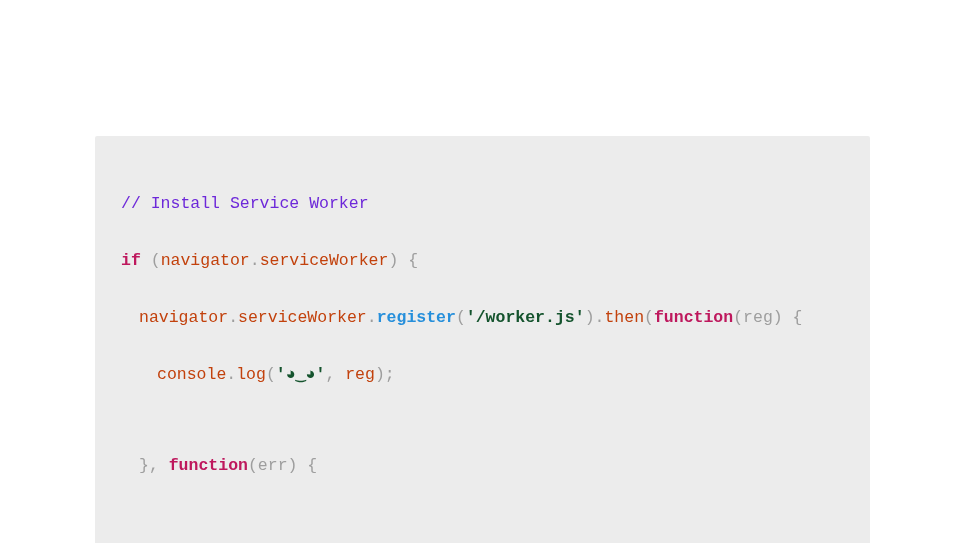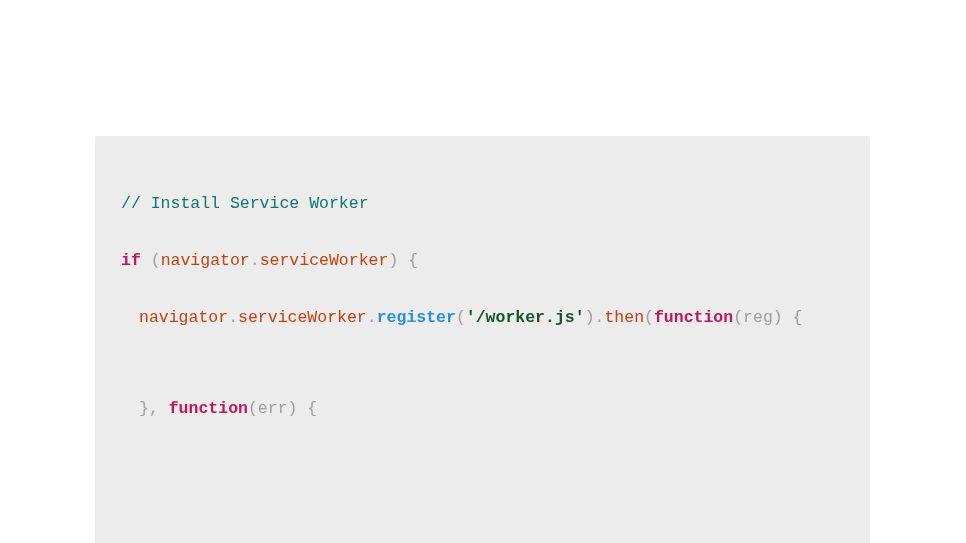--- a/index.html
+++ b/index.html
@@ -19,35 +19,36 @@
     background: #ececec;
     border-radius: 2px;
     padding: 26px 26px 26px 26px;
     font-size: 16.5px;
     line-height: 1.72;
     color: #9e9e9e;
     white-space: pre;
     overflow: hidden;
   }
   .line { display: block; }
-  .c-comment  { color: #0f766e; }
+  .c-comment  { color: #6d28d9; }
   .c-keyword  { color: #be185d; font-weight: bold; }
   .c-plain    { color: #c2410c; text-align: center; }
   .c-punct    { color: #9e9e9e; }
   .c-method   { color: #268fdb; font-weight: bold; }
   .c-string   { color: #14532d; font-weight: bold; }
   .indent1 { padding-left: 18px; display:inline-block; }
   .indent2 { padding-left: 36px; display:inline-block; }
   .gap { display:block; height: 6px; }
 </style>
 </head>
 <body>
 
 <div class="code-block">
 <span class="line"><span class="c-comment">// Install Service Worker</span></span>
 <span class="line"><span class="c-keyword">if</span><span class="c-punct"> (</span><span class="c-plain">navigator</span><span class="c-punct">.</span><span class="c-plain">serviceWorker</span><span class="c-punct">) {</span></span>
 <span class="line"><span class="indent1"></span><span class="c-plain">navigator</span><span class="c-punct">.</span><span class="c-plain">serviceWorker</span><span class="c-punct">.</span><span class="c-method">register</span><span class="c-punct">(</span><span class="c-string">'/worker.js'</span><span class="c-punct">)</span><span class="c-punct">.</span><span class="c-plain">then</span><span class="c-punct">(</span><span class="c-keyword">function</span><span class="c-punct">(reg) {</span></span>
+<span class="line"><span class="indent2"></span><span class="c-plain">console</span><span class="c-punct">.</span><span class="c-plain">log</span><span class="c-punct">(</span><span class="c-string">'◕‿◕'</span><span class="c-punct">, </span><span class="c-plain">reg</span><span class="c-punct">);</span></span>
 <span class="gap"></span>
 <span class="line"><span class="indent1"></span><span class="c-punct">}, </span><span class="c-keyword">function</span><span class="c-punct">(err) {</span></span>
 
 
 
 </div>
 
 </body></html>

